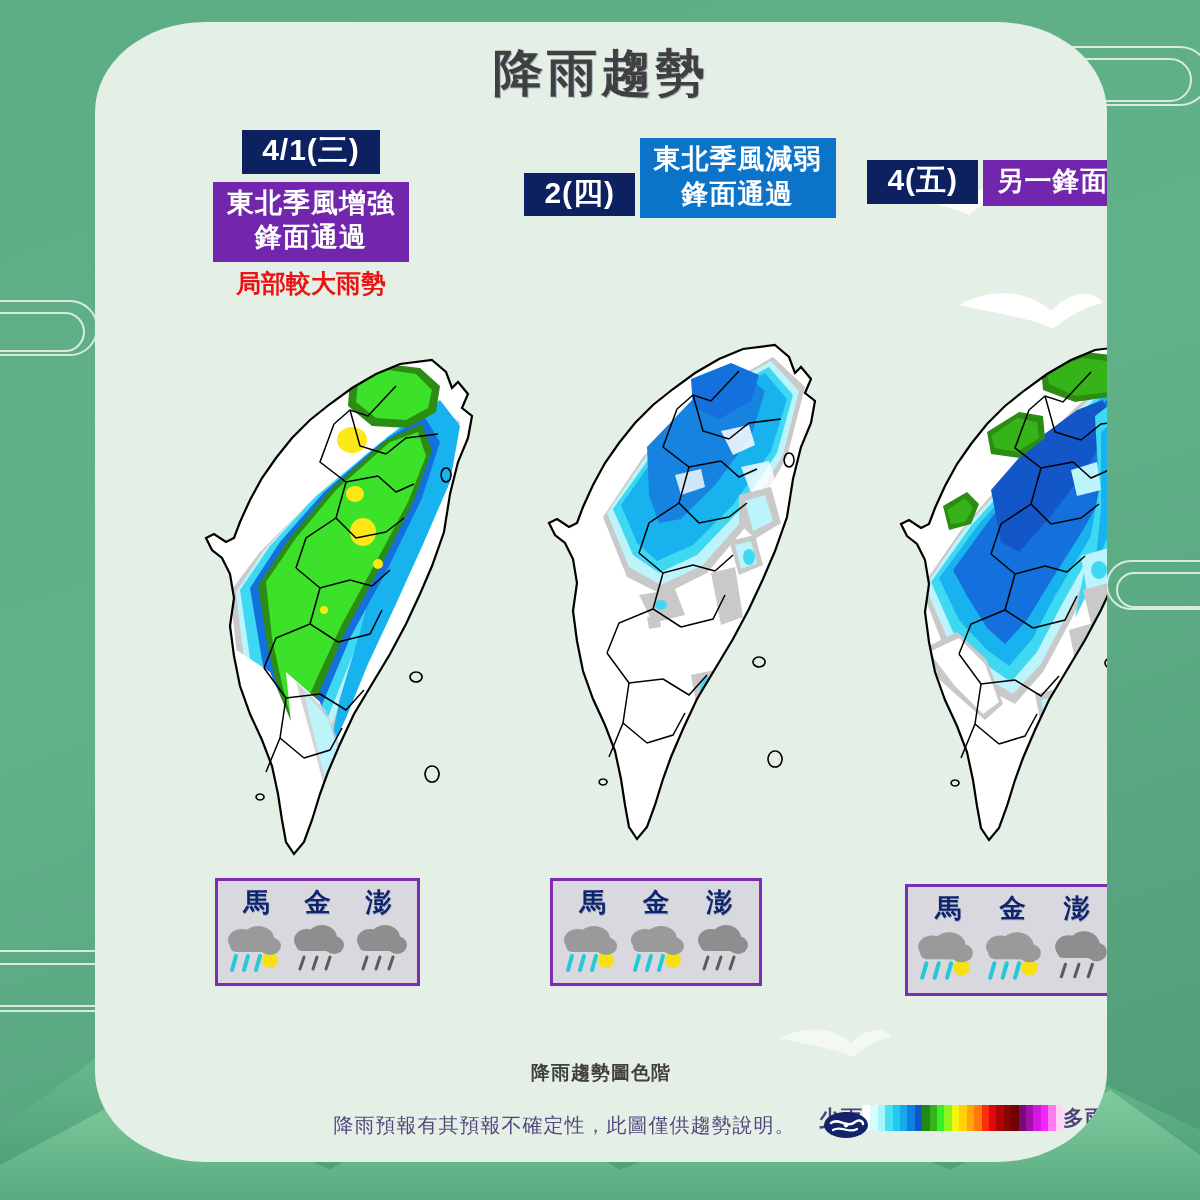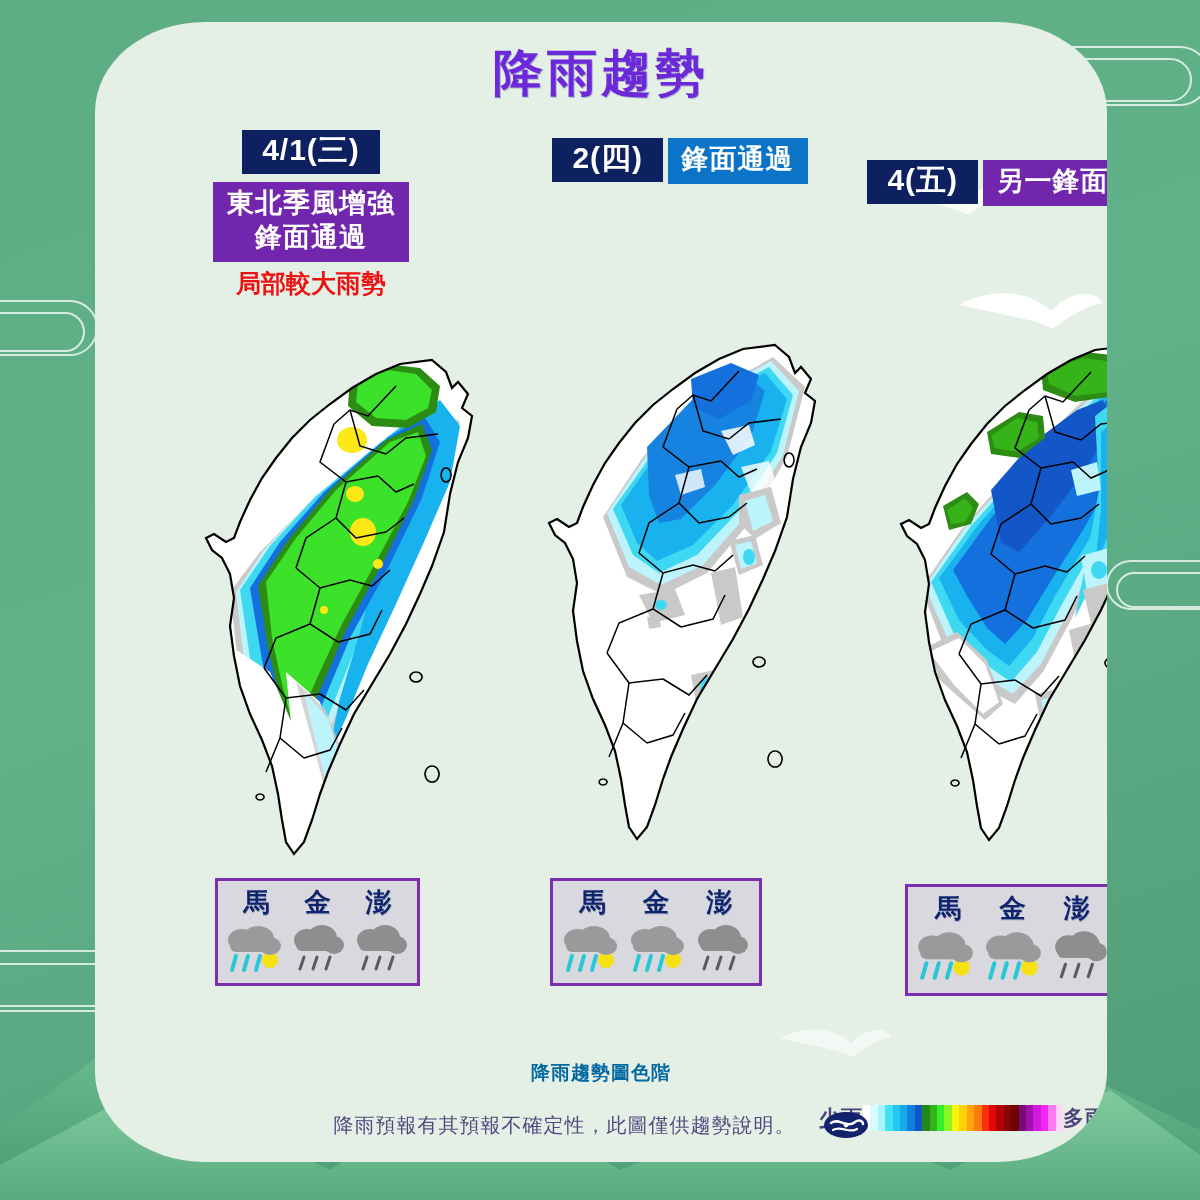--- a/index.html
+++ b/index.html
@@ -25,21 +25,21 @@
     position:absolute;left:95px;top:22px;width:1012px;height:1140px;
     background:#e4efe6;
     border-radius:110px 110px 110px 110px / 90px 90px 90px 90px;
     overflow:hidden;
   }
   .bird{position:absolute;}
 
   
   #title{
     position:absolute;left:0;right:0;top:18px;text-align:center;
-    font-size:50px;font-weight:bold;color:#6d28d9;letter-spacing:4px;
+    font-size:50px;font-weight:bold;color:#404040;letter-spacing:4px;
     text-shadow:1px 1px 0 #aab8c8;
   }
 
   
   .col{position:absolute;top:108px;width:320px;text-align:center;}
   #col0{left:56px;}
   #col1{left:425px;}
   #col2{left:768px;}
 
   .daybadge{
@@ -80,21 +80,21 @@
   .isle-names span{
     color:#10246d;font-size:26px;font-weight:bold;
     text-shadow:.5px .5px 0 #9aa7bb;
   }
   .isle-icons{display:flex;justify-content:space-around;align-items:flex-start;padding:0 4px;}
   .isle-icons svg{display:block;}
 
   
   #legend-title{
     position:absolute;left:0;right:0;top:1038px;text-align:center;
-    color:#0369a1;font-size:19px;font-weight:bold;letter-spacing:1px;
+    color:#404040;font-size:19px;font-weight:bold;letter-spacing:1px;
   }
   #legend-row{
     position:absolute;left:0;right:0;top:1082px;
     display:flex;justify-content:flex-end;align-items:center;
   }
   .legend-lab{color:#4e4478;font-size:21px;font-weight:bold;letter-spacing:1px;}
   #scalebar{display:flex;height:26px;width:200px;border:0;}
   #scalebar i{flex:1 1 auto;height:100%;display:block;}
 
   
@@ -156,20 +156,21 @@
       <div>鋒面通過</div>
     </div>
     <div class="note" style="color: rgb(238, 17, 17);">
       <div>局部較大雨勢</div>
     </div>
   </div>
 
   <div class="col" id="col1">
     <div class="daybadge">2(四)</div>
     <div class="banner blue" style="background: rgb(12, 116, 200);">
+      <div>東北季風減弱</div>
       <div>鋒面通過</div>
     </div>
   </div>
 
   <div class="col" id="col2">
     <div class="daybadge">4(五)</div>
     <div class="banner purple" style="margin-top: 30px; background: rgb(113, 38, 173);">
       <div>另一鋒面接近</div>
     </div>
   </div>

